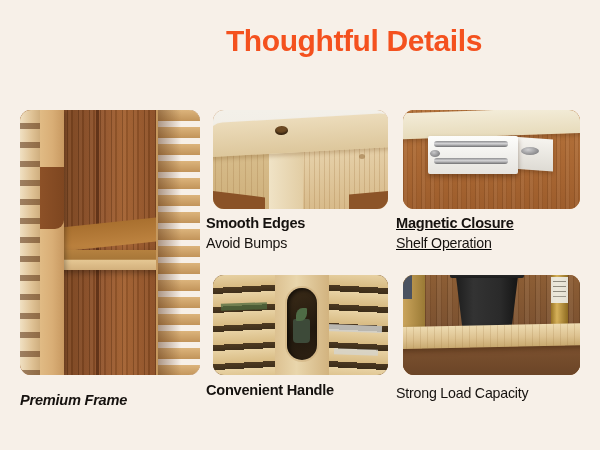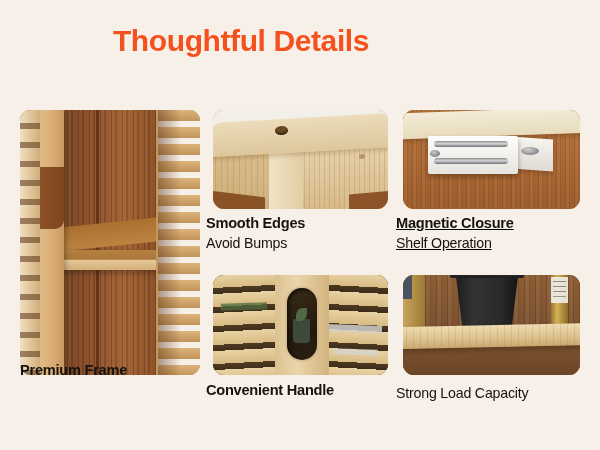--- a/index.html
+++ b/index.html
@@ -10,21 +10,21 @@
   }
 
   body {
     background:#f7f0e8;
     font-family:"Liberation Sans", sans-serif;
     position:relative;
   }
 
   
   #header { position:absolute; left:0; top:0; width:482px; height:100px;
-            text-align:center; }
+            text-align:right; }
 
   #title {
     color:#f4511e;
     font-size:30px;
     font-weight:bold;
     letter-spacing:-0.4px;
     line-height:1;
     margin-top:26px;
   }
 
@@ -362,21 +362,21 @@
     background:repeating-linear-gradient(90deg,
       rgba(150,110,55,.18) 0 1px, rgba(255,255,255,0) 1px 7px);
     transform:rotate(-1.2deg);
   }
   .ts-lower {
     position:absolute; left:0; top:70px; width:100%; height:30px;
     background:linear-gradient(180deg,#7d5230,#6b4527);
   }
 
   
-  #c1 { left:20px;  top:362px; width:180px; }
+  #c1 { left:20px;  top:392px; width:180px;font-style:italic; }
   #c2 { left:206px; top:215px; width:189px; }
   #c3 { left:396px; top:215px; width:191px;text-decoration:underline; }
   #c4 { left:206px; top:382px; width:189px; }
   #c5 { left:396px; top:382px; width:191px; }
 </style>
 </head>
 <body>
 
 <div id="header">
   <div id="title">Thoughtful Details</div>

